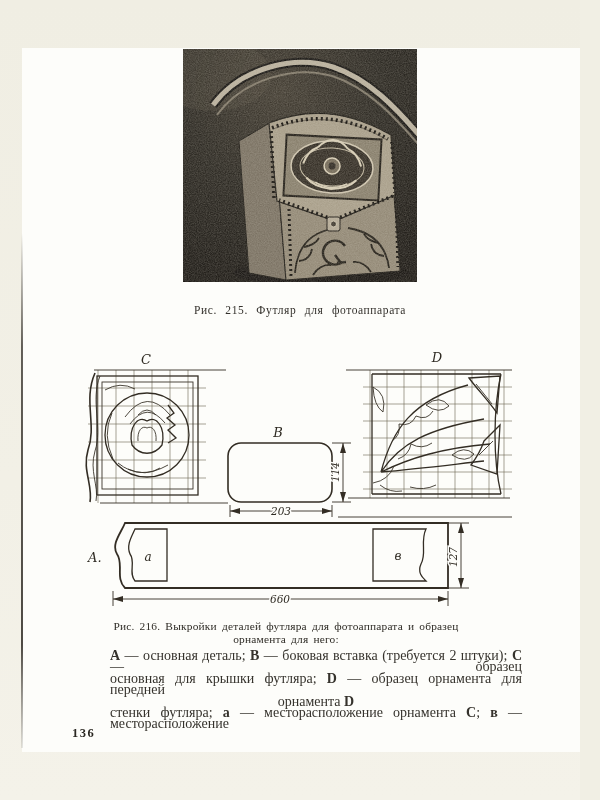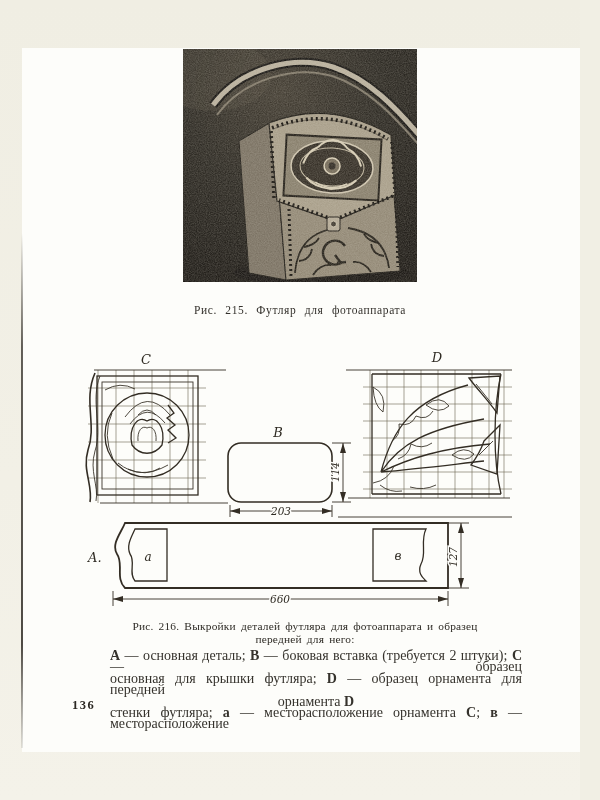--- a/index.html
+++ b/index.html
@@ -6,27 +6,27 @@
   body{width:600px;height:800px;background:#f1efe4;font-family:"Liberation Serif","DejaVu Serif",serif;}
   .canvas{position:relative;width:580px;height:800px;overflow:hidden;
           background:linear-gradient(#f0eee3 0%,#f2f0e6 60%,#f4f2e9 100%);}
   .page{position:absolute;left:22px;top:48px;width:558px;height:704px;background:#fdfdfa;}
   .spine{position:absolute;left:-1px;top:185px;width:2px;height:515px;
          background:linear-gradient(to bottom,rgba(35,31,24,0),rgba(35,31,24,.7) 22%,rgba(35,31,24,.8) 80%,rgba(35,31,24,.1));}
   .photo{position:absolute;left:161px;top:1px;width:234px;height:233px;display:block;}
   .cap215{position:absolute;top:256px;left:98px;width:360px;text-align:center;
           font-size:11.5px;color:#33302b;letter-spacing:.6px;word-spacing:5px;}
   .diagram{position:absolute;left:58px;top:297px;width:440px;height:265px;display:block;}
-  .cap216{position:absolute;top:572px;left:77px;width:412px;text-align:center;
+  .cap216{position:absolute;top:572px;left:58px;width:412px;text-align:center;
           font-size:11.4px;color:#2f2c26;letter-spacing:.2px;word-spacing:2px;line-height:13px;}
   .legend{position:absolute;top:602px;left:88px;width:412px;font-size:14px;color:#35322c;line-height:11.4px;}
   .legend-line.justify{text-align:justify;text-align-last:justify;}
   .legend-line.center{text-align:center;}
   .legend b{font-weight:bold;}
-  .pagenum{position:absolute;left:50px;top:650px;font-weight:bold;font-size:12.5px;
+  .pagenum{position:absolute;left:50px;top:678px;font-weight:bold;font-size:12.5px;
            color:#2b2822;letter-spacing:1.5px;}
   
   .grid{stroke:#6d6553;stroke-width:.6;fill:none;}
   .lnt{stroke:#3a342a;stroke-width:.9;fill:none;}
   .ln{stroke:#332d24;stroke-width:1.3;fill:none;}
   .ln15{stroke:#332d24;stroke-width:1.6;fill:none;}
   .ln18{stroke:#332d24;stroke-width:1.8;fill:none;}
   .thin{stroke:#332d24;stroke-width:.9;fill:none;}
   .arr{fill:#332d24;stroke:none;}
   .lbl{font:italic 13px "DejaVu Serif",serif;fill:#2e2a22;}
@@ -150,21 +150,21 @@
         <path class="arr" d="M33 254L43 251L43 257Z M368 254L358 251L358 257Z"></path>
         <text class="dim" x="200" y="258">660</text>
         <path class="thin" d="M368 178H389M368 243H389M381 178V243"></path>
         <path class="arr" d="M381 178L378 188L384 188Z M381 243L378 233L384 233Z"></path>
         <text class="dim" transform="translate(377 212) rotate(-90)">127</text>
       </g>
     </svg>
 
     <div class="cap216">
       <span>Рис. 216. Выкройки деталей футляра для фотоаппарата и образец</span><br>
-      <span>передней для него:</span>
+      <span>орнамента для него:</span>
     </div>
 
     <div class="legend">
       <div class="legend-line justify"><b>А</b><span> — основная деталь; </span><b>В</b><span> — боковая вставка (требуется 2 штуки); </span><b>С</b><span> — образец</span></div>
       <div class="legend-line justify"><span>основная для крышки футляра; </span><b>D</b><span> — образец орнамента для передней</span></div>
       <div class="legend-line center"><span>орнамента </span><b>D</b></div>
       <div class="legend-line justify"><span>стенки футляра; </span><b>а</b><span> — месторасположение орнамента </span><b>С</b><span>; </span><b>в</b><span> — месторасположение</span></div>
     </div>
 
     <div class="pagenum">136</div>

